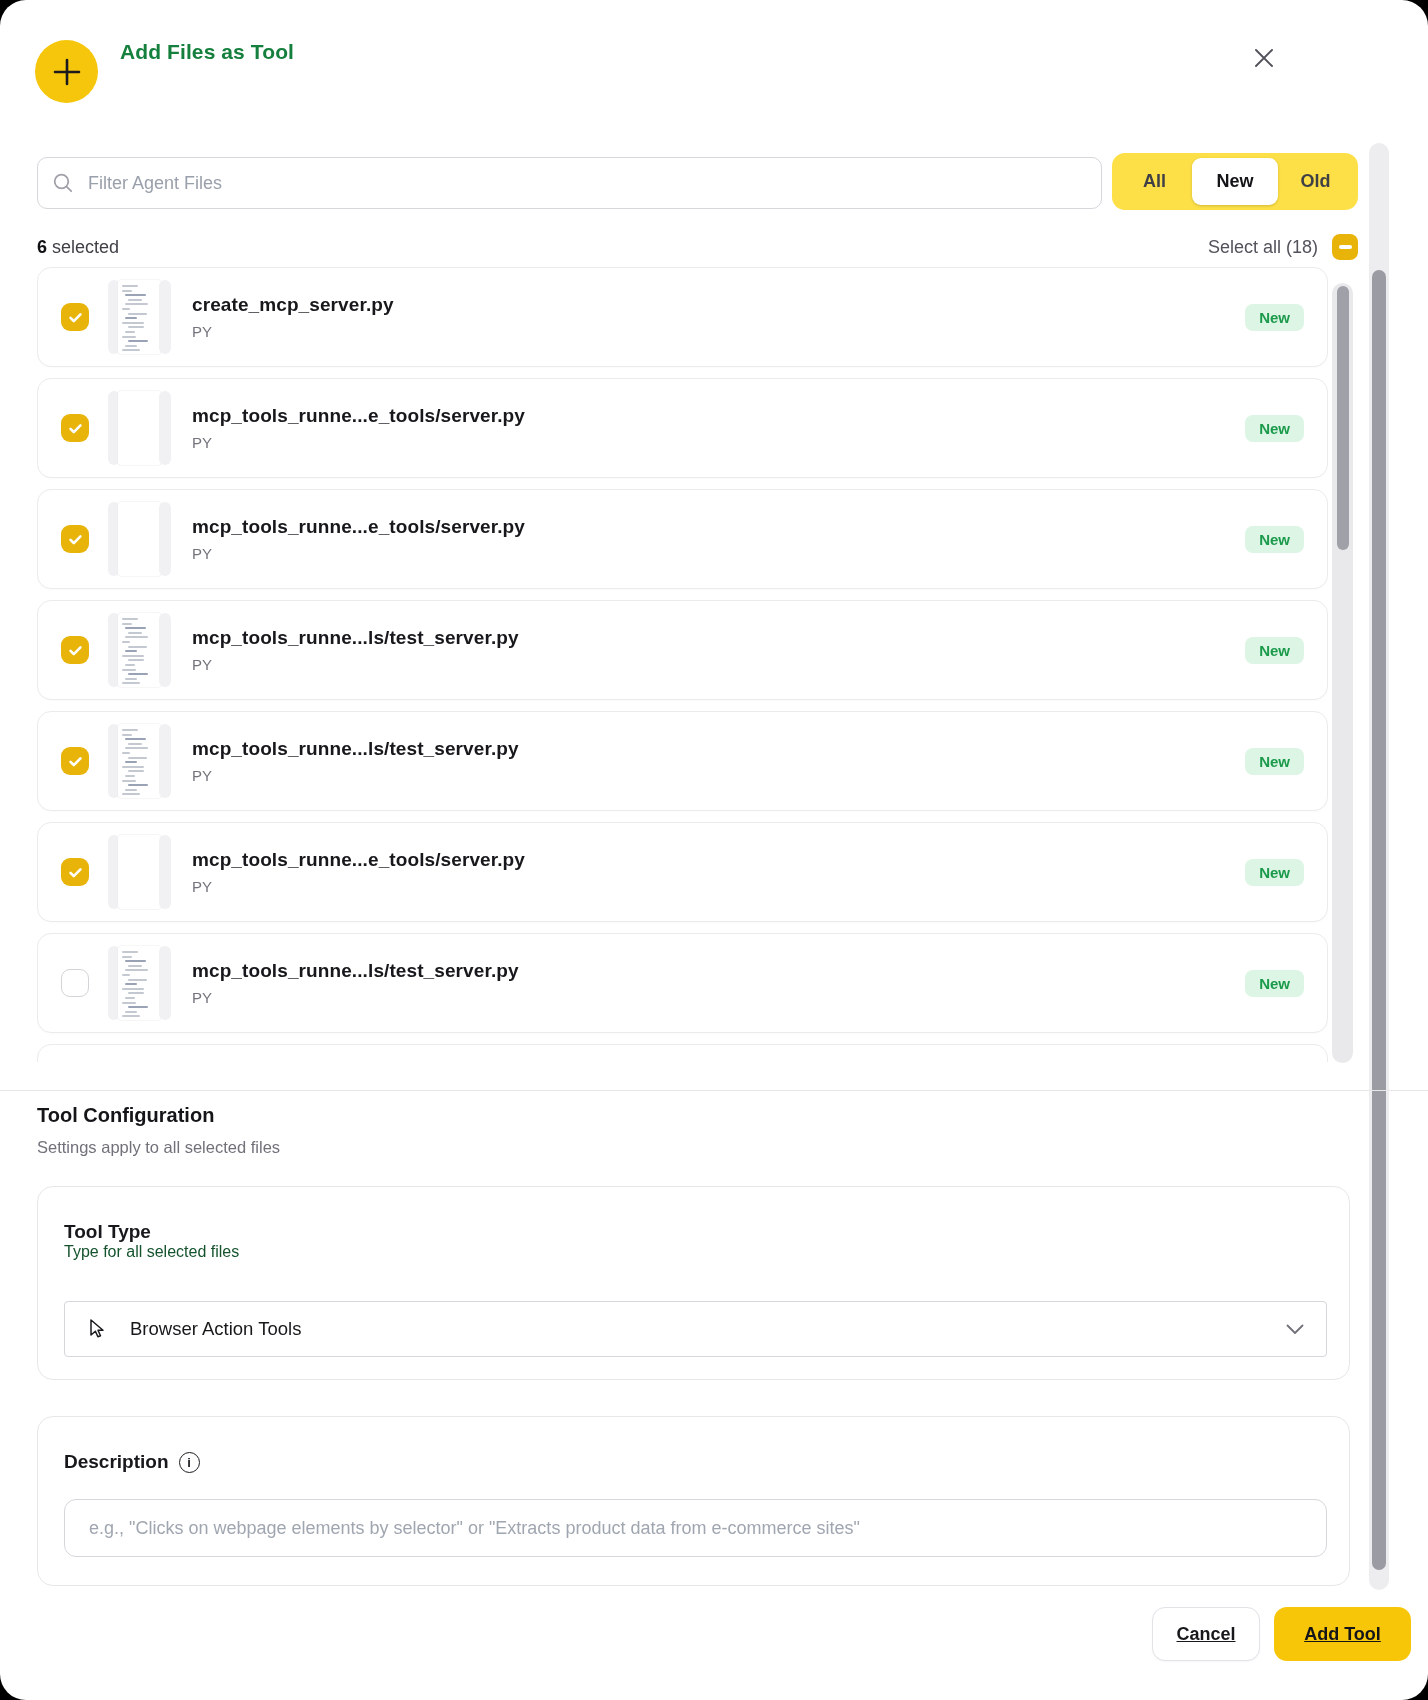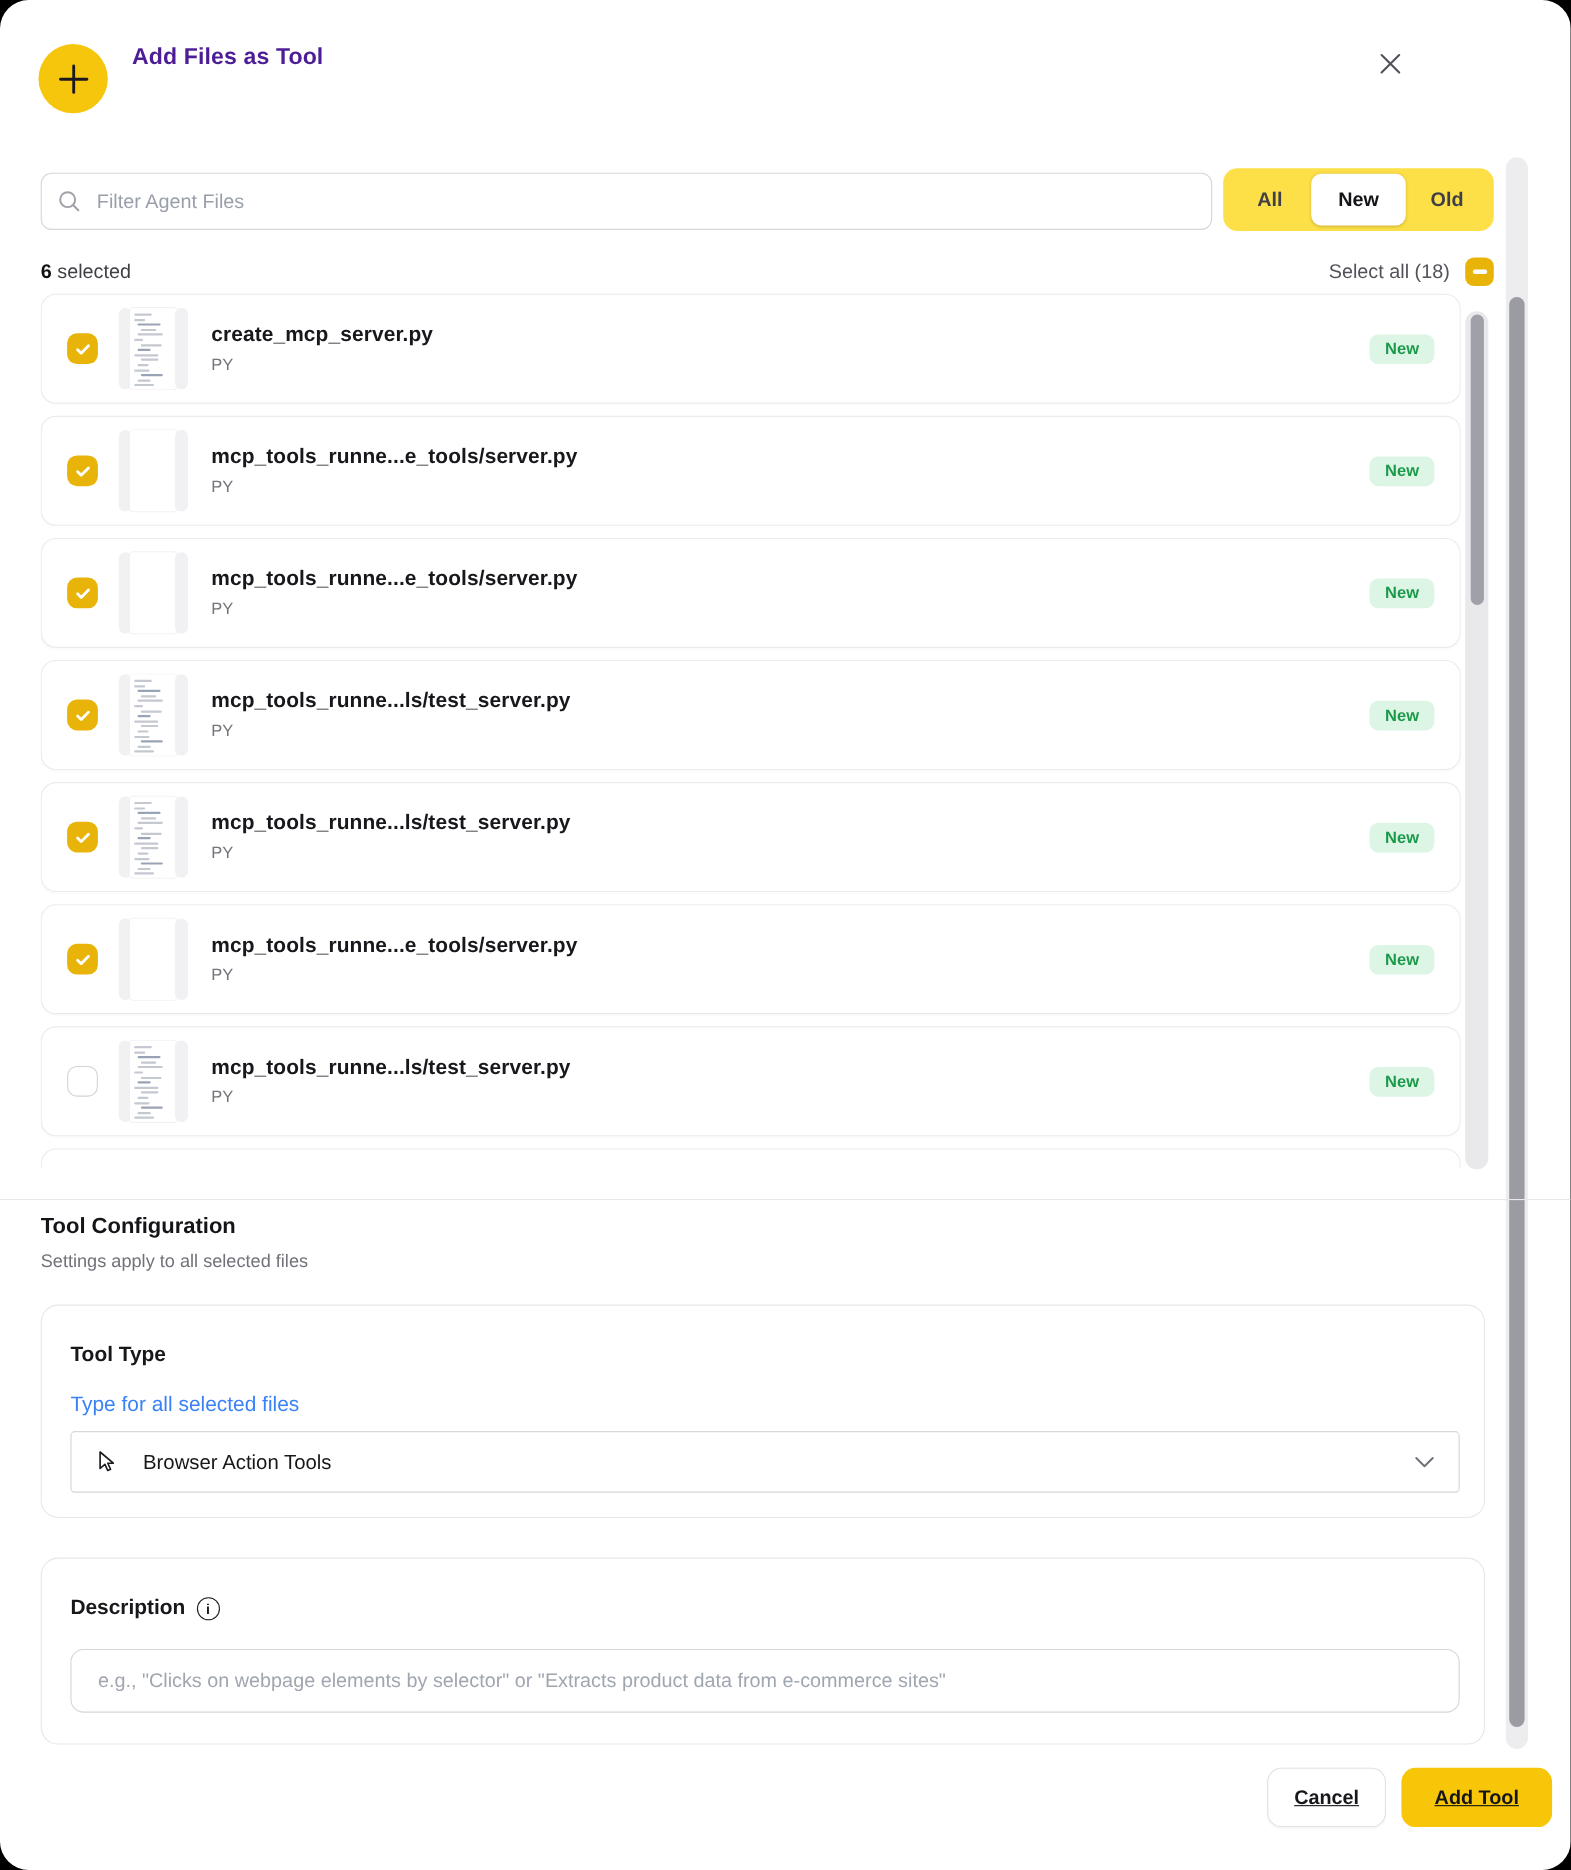--- a/index.html
+++ b/index.html
@@ -4,21 +4,21 @@
 <style>
   html,body{margin:0;padding:0;background:#000;}
   *{box-sizing:border-box;font-family:"Liberation Sans","DejaVu Sans",sans-serif;}
   .canvas{position:relative;width:1428px;height:1700px;background:#000;overflow:hidden;}
   .modal{position:absolute;inset:0;background:#fff;border-radius:26px;overflow:hidden;}
 
   
   .hero-icon{position:absolute;left:35px;top:40px;width:63px;height:63px;border-radius:50%;
     background:var(--accent);display:flex;align-items:center;justify-content:center;}
   .hero-icon svg{display:block;}
-  .title{position:absolute;left:120px;top:40px;font-size:21px;font-weight:700;color:#4c1d95;letter-spacing:.1px;}
+  .title{position:absolute;left:120px;top:40px;font-size:21px;font-weight:700;color:#15803d;letter-spacing:.1px;}
   .subtitle{position:absolute;left:120px;top:81px;font-size:18px;color:#52525b;}
   .close-btn{position:absolute;left:1248px;top:42px;width:32px;height:32px;display:flex;align-items:center;justify-content:center;cursor:pointer;}
 
   
   .search-box{position:absolute;left:37px;top:157px;width:1065px;height:52px;border:1.4px solid #d6d6db;
     border-radius:10px;background:#fff;display:flex;align-items:center;padding:0 14px;}
   .search-box input{border:none;outline:none;flex:1;font-size:18px;color:#ec4899;margin-left:11px;background:transparent;}
   .search-box input::placeholder{color:#9aa0ab;}
   .segmented{position:absolute;left:1112px;top:153px;width:246px;height:57px;background:#fde047;border-radius:13px;
     display:flex;align-items:center;padding:5px;}
@@ -61,21 +61,21 @@
 
   .divider{position:absolute;left:0;top:1090px;width:1428px;height:1px;background:#e8e8ea;}
 
   
   .cfg-heading{position:absolute;left:37px;top:1104px;font-size:20px;font-weight:700;color:#151519;}
   .cfg-sub{position:absolute;left:37px;top:1138px;font-size:16.5px;color:#71717a;}
   .card{position:absolute;left:37px;width:1313px;background:#fff;border:1px solid #e7e7ea;border-radius:16px;}
   .card.tool-type{top:1186px;height:194px;}
   .card.description{top:1416px;height:170px;}
   .card-label{position:absolute;left:26px;top:34px;font-size:19px;font-weight:700;color:#17171c;display:flex;align-items:center;gap:10px;}
-  .card-sublabel{position:absolute;left:26px;top:80px;font-size:19px;color:#3b82f6;}
+  .card-sublabel{position:absolute;left:26px;top:56px;font-size:16px;color:#14532d;}
   .select-box{position:absolute;left:26px;top:114px;width:1263px;height:56px;border:1.4px solid #d6d6db;border-radius:4px;
     background:#fff;display:flex;align-items:center;padding:0 22px;cursor:pointer;}
   .select-box .cursor{margin-right:24px;display:flex;}
   .select-value{flex:1;font-size:18.5px;color:#18181b;}
   .desc-input{position:absolute;left:26px;top:82px;width:1263px;height:58px;border:1.4px solid #d6d6db;border-radius:12px;
     padding:0 24px;font-size:18px;color:#18181b;outline:none;}
   .desc-input::placeholder{color:#a0a6b0;}
   .info-icon{width:21px;height:21px;border:1.7px solid #1c1c21;border-radius:50%;display:inline-flex;align-items:center;
     justify-content:center;font-size:13px;font-weight:600;color:#1c1c21;font-style:normal;}
 

